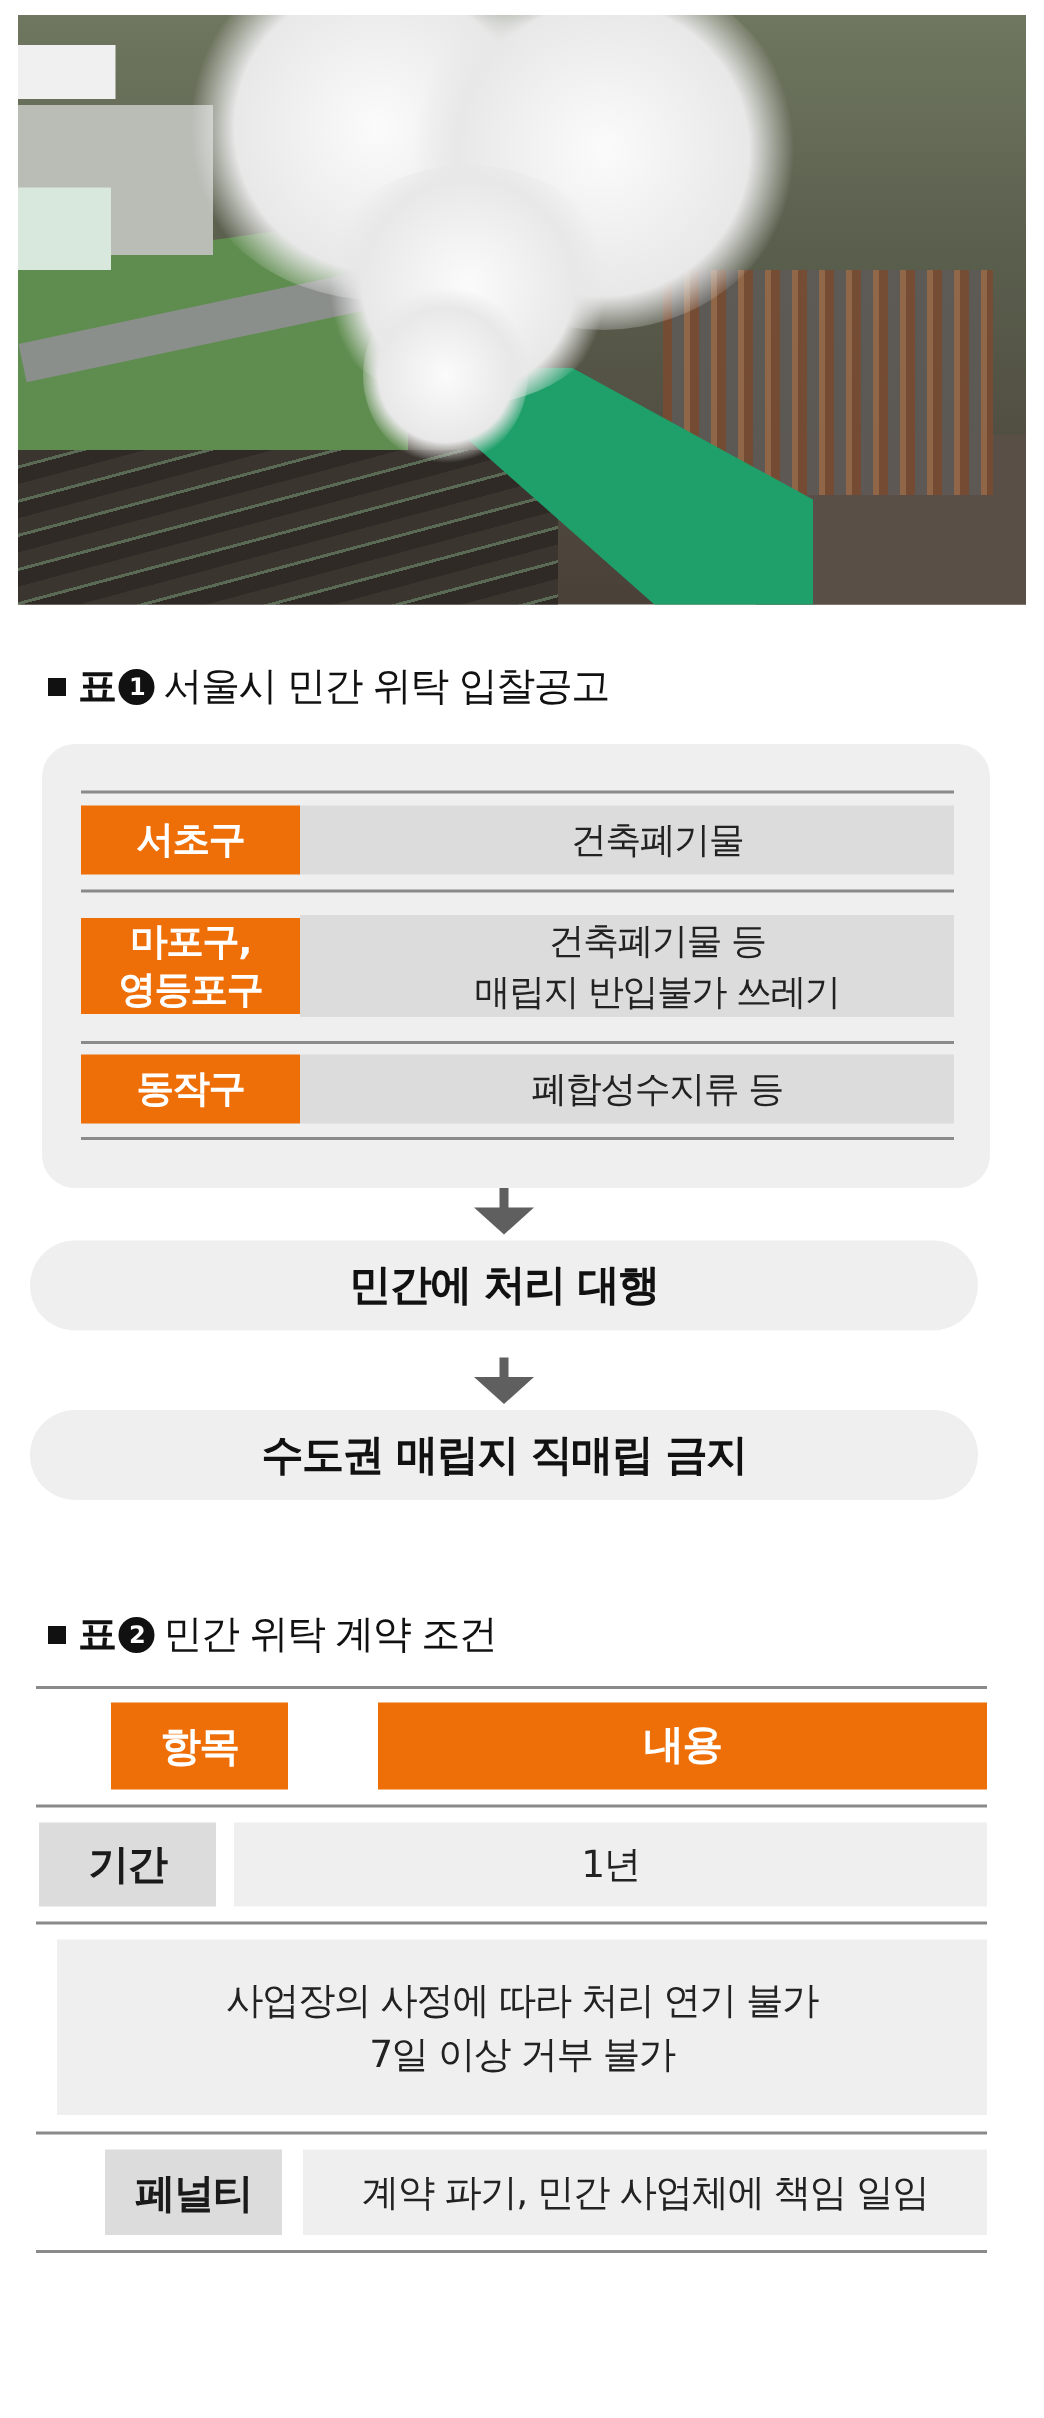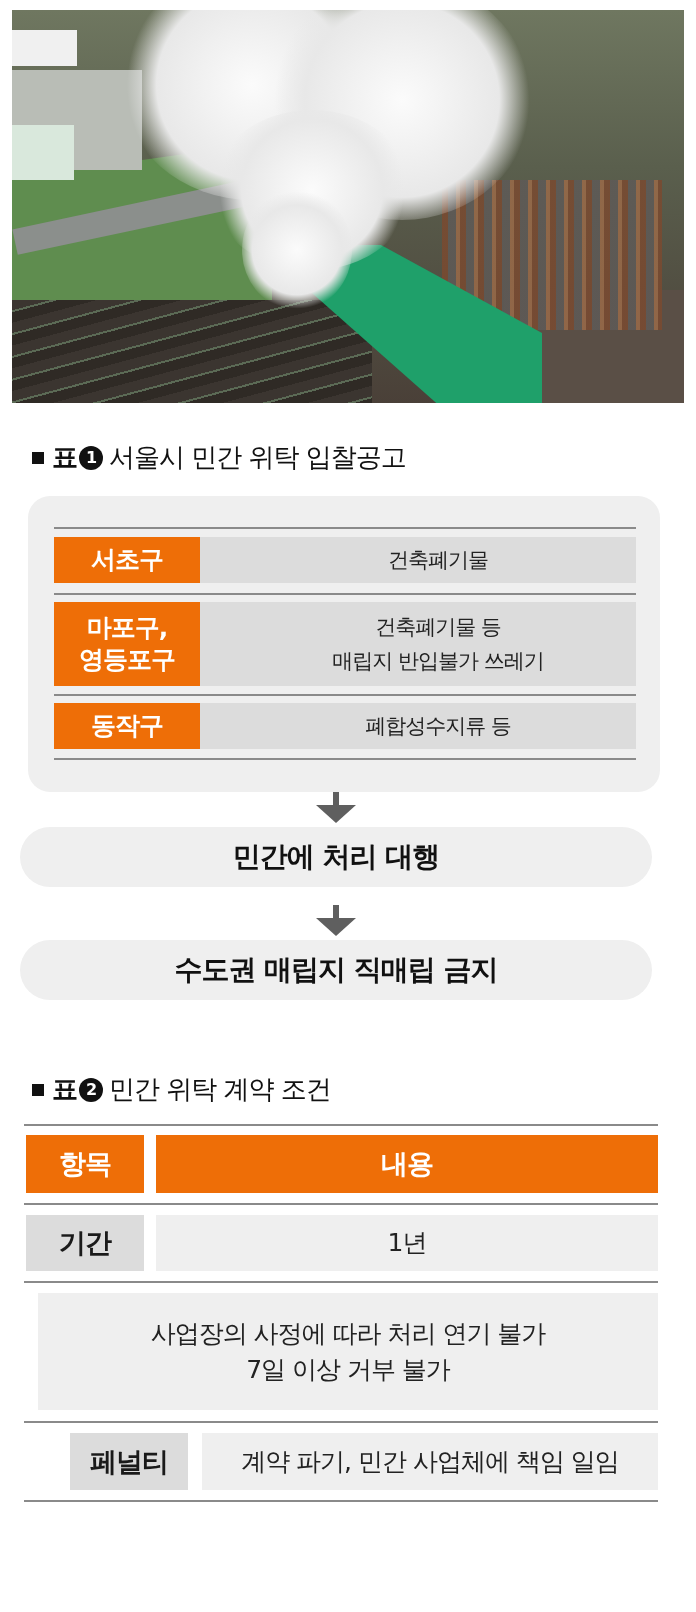--- a/index.html
+++ b/index.html
@@ -26,37 +26,37 @@
   .section-title { position: absolute; left: 32px; font-size: 26px; font-weight: bold; letter-spacing: -1px; color: #111; display: flex; align-items: center; }
   .section-title .sq { width: 12px; height: 12px; background: #111; margin-right: 8px; display: inline-block; }
   .section-title .num { display: inline-flex; width: 24px; height: 24px; border-radius: 50%; background: #111; color: #fff; font-size: 16px; align-items: center; justify-content: center; margin: 0 6px 0 2px; }
   .section-title .label-text { font-weight: normal; }
 
   
   .panel1 { position: absolute; left: 28px; top: 496px; width: 632px; height: 296px; background: #efefef; border-radius: 22px; }
   .t1-line { position: absolute; left: 54px; width: 582px; height: 1.5px; background: #8a8a8a; }
   .t1-row { position: absolute; left: 54px; width: 582px; display: flex; }
   .t1-row .key { width: 146px; background: #ee6e07; color: #fff; font-size: 25px; font-weight: bold; display: flex; align-items: center; justify-content: center; text-align: center; line-height: 32px; letter-spacing: -1px; }
-  .t1-row .val { flex: 1; background: #dcdcdc; color: #222; font-size: 21px; display: flex; flex-direction: column; align-items: center; justify-content: center; text-align: center; line-height: 34px; letter-spacing: -1px; padding-left: 40px; }
+  .t1-row .val { flex: 1; background: #dcdcdc; color: #222; font-size: 24px; display: flex; flex-direction: column; align-items: center; justify-content: center; text-align: center; line-height: 34px; letter-spacing: -1px; padding-left: 40px; }
 
   
   .arrow { position: absolute; left: 316px; width: 40px; }
   .arrow .shaft { position: absolute; left: 17px; top: 0; width: 6px; height: 14px; background: #5f5f5f; }
   .arrow .head { position: absolute; left: 0; top: 13px; width: 0; height: 0; border-left: 20px solid transparent; border-right: 20px solid transparent; border-top: 18px solid #5f5f5f; }
 
   
   .flow-box { position: absolute; left: 20px; width: 632px; height: 60px; background: #efefef; border-radius: 30px; display: flex; align-items: center; justify-content: center; font-size: 28px; font-weight: bold; color: #111; letter-spacing: -1px; }
 
   
   .t2-line { position: absolute; left: 24px; width: 634px; height: 1.5px; background: #8a8a8a; }
   .t2-row { position: absolute; left: 26px; width: 632px; display: flex; }
   .t2-row .c1 { width: 118px; display: flex; align-items: center; justify-content: center; font-size: 27px; font-weight: bold; letter-spacing: -1px; }
   .t2-row .gap { width: 12px; }
   .t2-row .c2 { flex: 1; display: flex; flex-direction: column; align-items: center; justify-content: center; font-size: 25px; text-align: center; line-height: 36px; letter-spacing: -1px; }
-  .t2-row.head .c1, .t2-row.head .c2 { background: #ee6e07; color: #fff; font-weight: bold; font-size: 27px; }
+  .t2-row.head .c1, .t2-row.head .c2 { background: #ee6e07; color: #fff; font-weight: bold; font-size: 27px; margin-left: 48px; }
   .t2-row.body .c1 { background: #dcdcdc; color: #1a1a1a; }
   .t2-row.body .c2 { background: #efefef; color: #222; }
 </style>
 </head>
 <body>
 
 <div class="photo">
   <div class="grass1"></div>
   <div class="road"></div>
   <div class="bld-grey"></div>
@@ -85,21 +85,21 @@
 <div class="t1-row" style="top:537px;height:46px;">
   <div class="key">
       <span>서초구</span>
     </div>
   <div class="val">
       <span>건축폐기물</span>
     </div>
 </div>
 <div class="t1-line" style="top:593px;"></div>
 
-<div class="t1-row" style="top:602px;height:84px;">
+<div class="t1-row" style="top:602px;height:84px;align-items:center;">
   <div class="key" style="flex-direction:column;">
     <span>마포구,</span>
     <span>영등포구</span>
   </div>
   <div class="val">
     <span>건축폐기물 등</span>
     <span>매립지 반입불가 쓰레기</span>
   </div>
 </div>
 <div class="t1-line" style="top:694px;"></div>

